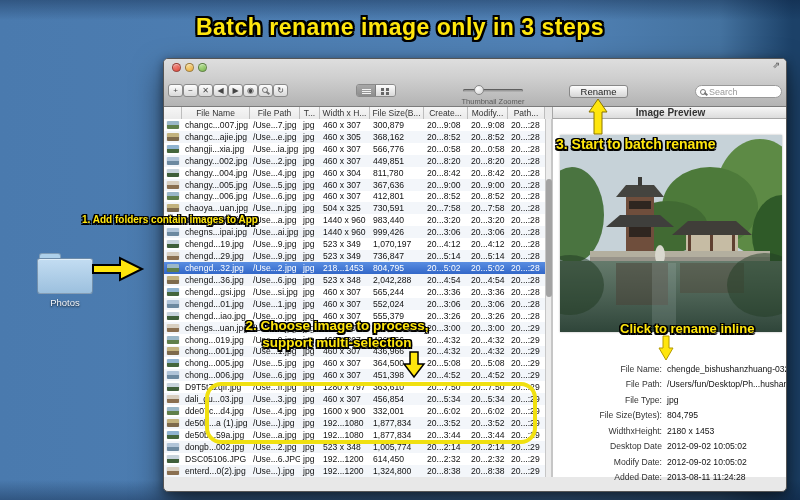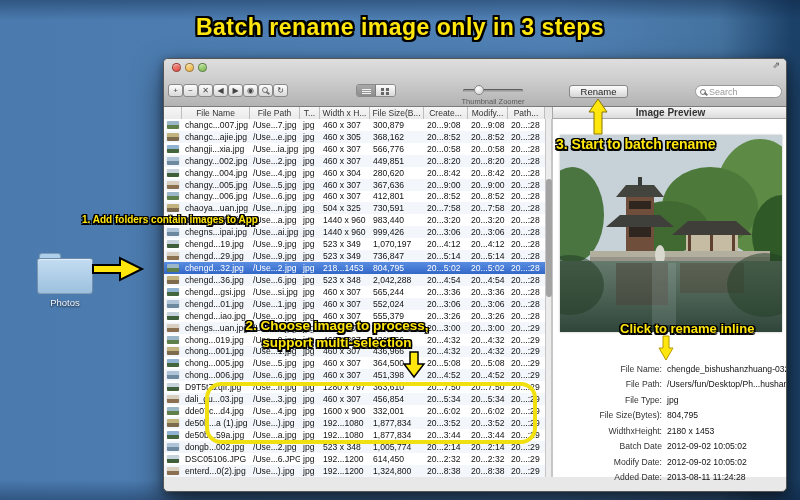--- a/index.html
+++ b/index.html
@@ -199,21 +199,21 @@
         <span class="c8">20...:28</span>
       </div>
       <div class="trow">
         <span class="c0" style="display: flex; padding: 0px;">
           <i class="thumb" style="background: linear-gradient(rgb(199, 211, 220) 45%, rgb(63, 95, 58) 45%);"></i>
         </span>
         <span class="c1">changy...004.jpg</span>
         <span class="c2">/Use...4.jpg</span>
         <span class="c3">jpg</span>
         <span class="c4">460 x 304</span>
-        <span class="c5">280,620</span>
+        <span class="c5">811,780</span>
         <span class="c6">20...8:42</span>
         <span class="c7">20...8:42</span>
         <span class="c8">20...:28</span>
       </div>
       <div class="trow alt">
         <span class="c0" style="display: flex; padding: 0px;">
           <i class="thumb" style="background: linear-gradient(rgb(216, 207, 192) 45%, rgb(138, 111, 80) 45%);"></i>
         </span>
         <span class="c1">changy...005.jpg</span>
         <span class="c2">/Use...5.jpg</span>
@@ -592,21 +592,21 @@
       </div>
       <div class="mrow">
         <span class="mlabel">File Size(Bytes):</span>
         <span class="mvalue">804,795</span>
       </div>
       <div class="mrow">
         <span class="mlabel">WidthxHeight:</span>
         <span class="mvalue">2180 x 1453</span>
       </div>
       <div class="mrow">
-        <span class="mlabel">Batch Date</span>
+        <span class="mlabel">Desktop Date</span>
         <span class="mvalue">2012-09-02  10:05:02</span>
       </div>
       <div class="mrow">
         <span class="mlabel">Modify Date:</span>
         <span class="mvalue">2012-09-02  10:05:02</span>
       </div>
       <div class="mrow">
         <span class="mlabel">Added Date:</span>
         <span class="mvalue">2013-08-11  11:24:28</span>
       </div>

